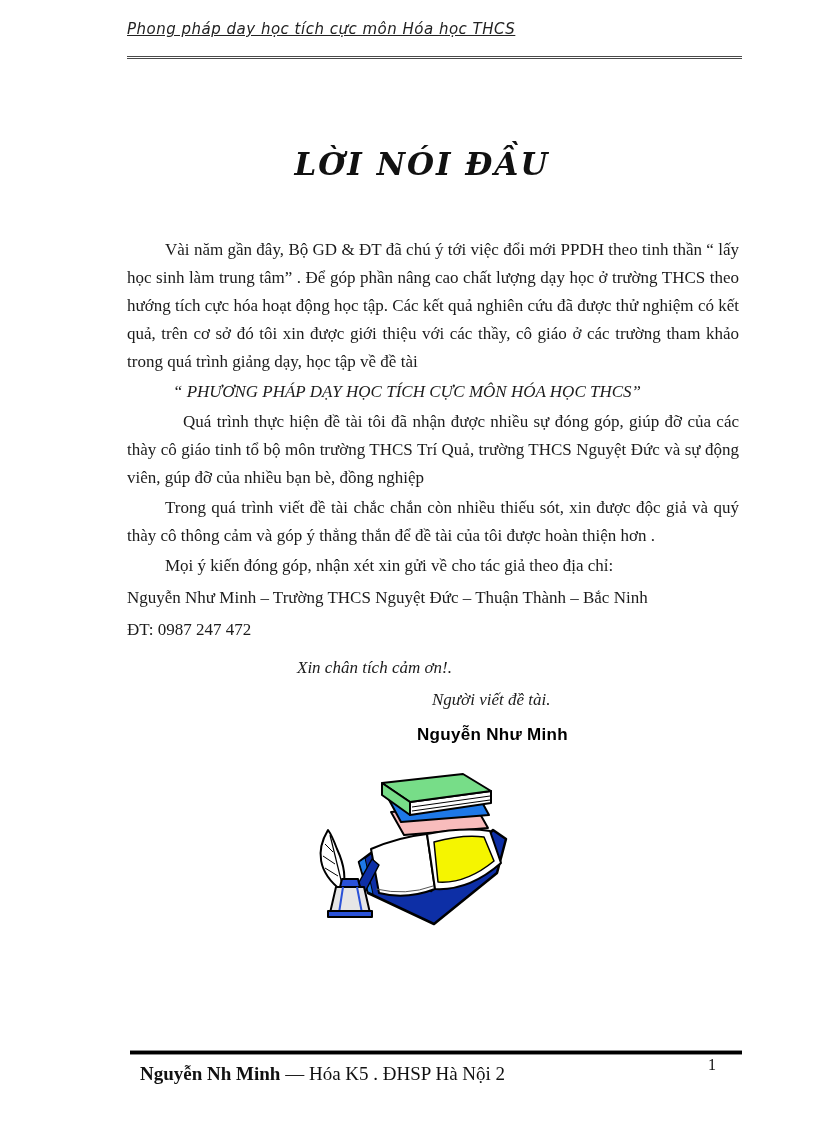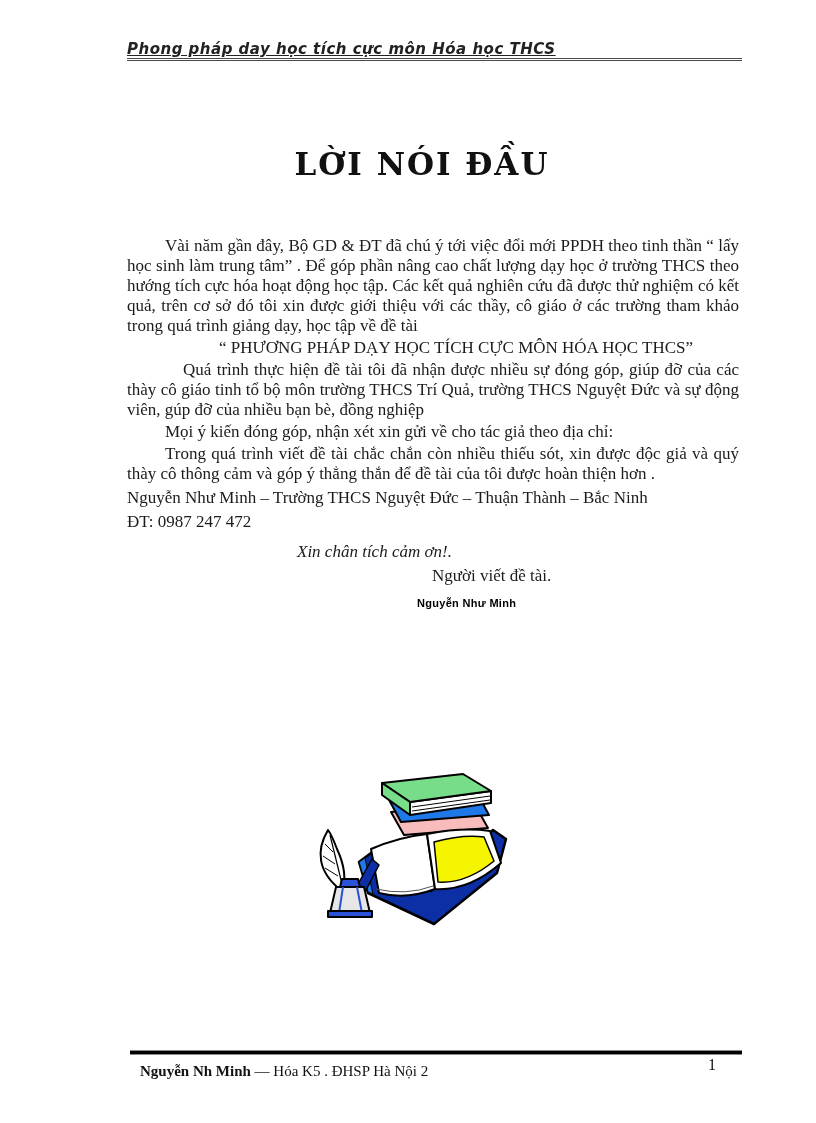--- a/index.html
+++ b/index.html
@@ -11,85 +11,86 @@
     font-family: "Liberation Serif", serif;
     color: #1b1b1b;
     overflow: hidden;
     border-bottom: 1px dotted #c8c8c8;
   }
 
   
   .header {
     position: absolute;
     left: 127px;
-    top: 40px;
+    top: 20px;
     width: 615px;
     border-bottom: 3px double #4a4a4a;
-    padding-bottom: 0;
-    font-weight: bold;
+    padding-bottom: 18px;
   }
   .header-text {
     font-family: "DejaVu Sans", sans-serif;
     font-style: italic;
     font-size: 15px;
     letter-spacing: 0.5px;
     text-decoration: underline;
     color: #222;
     white-space: nowrap;
   }
 
   
   .doc-title {
     position: absolute;
     left: 127px;
     top: 146px;
     width: 590px;
     margin: 0;
     text-align: center;
     font-family: "DejaVu Serif", serif;
+    font-style: italic;
     font-weight: bold;
     font-size: 31px;
     letter-spacing: 2px;
     color: #111;
   }
 
   
   .body-text {
     position: absolute;
     left: 127px;
     top: 236px;
     width: 612px;
     font-size: 17px;
-    line-height: 20px;
+    line-height: 28px;
     text-align: justify;
   }
   .body-text p { margin: 0; }
   .indent-1 { text-indent: 38px; }
-  .indent-2 { text-indent: 46px; text-align: center; }
+  .indent-2 { text-indent: 46px; text-align: left; font-style: italic; }
   .indent-3 { text-indent: 56px; }
   .mt2 { margin-top: 2px !important; }
   .mt4 { margin-top: 4px !important; }
   .para-address, .para-phone { text-align: left; }
   .thanks {
     margin-top: 10px !important;
     margin-left: 170px !important;
     font-style: italic;
     text-align: left;
   }
   .sig-label {
     margin-top: 4px !important;
     margin-left: 305px !important;
     text-align: left;
+    font-style: italic;
   }
   .sig-name {
     margin-top: 7px !important;
     margin-left: 290px !important;
     font-family: "Liberation Sans", sans-serif;
     font-weight: bold;
-    font-size: 11px;
+    font-size: 17px;
     letter-spacing: 0.3px;
     text-align: left;
     color: #000;
   }
 
   
   .clipart {
     position: absolute;
     left: 313px;
     top: 772px;
@@ -105,21 +106,21 @@
     width: 612px;
     height: 3px;
     background: #000;
     border-top: 1px solid #8a8a8a;
     border-bottom: 1px solid #8a8a8a;
   }
   .footer {
     position: absolute;
     left: 140px;
     top: 1063px;
-    font-size: 15px;
+    font-size: 19px;
     color: #111;
     white-space: nowrap;
   }
   .footer-author { font-weight: bold; }
   .footer-info { font-weight: normal; }
   .page-number {
     position: absolute;
     left: 708px;
     top: 1056px;
     font-size: 16px;
@@ -134,22 +135,22 @@
   <div class="header">
     <span class="header-text">Phong  pháp day học tích cực môn Hóa học THCS</span>
   </div>
 
   <h1 class="doc-title">LỜI NÓI ĐẦU</h1>
 
   <div class="body-text">
     <p class="indent-1">Vài năm gần đây, Bộ GD &amp; ĐT đã chú ý tới việc đổi mới PPDH theo tinh thần “ lấy học sinh làm trung tâm” . Để góp phần nâng cao chất lượng dạy học ở trường THCS theo hướng tích cực hóa hoạt động học tập. Các kết quả nghiên cứu đã được thử nghiệm có kết quả, trên cơ sở đó tôi xin được giới thiệu với các thầy, cô giáo ở các trường tham khảo trong quá trình giảng dạy, học tập về đề tài</p>
     <p class="indent-2 mt2">“ PHƯƠNG PHÁP DẠY HỌC TÍCH CỰC MÔN HÓA HỌC THCS”</p>
     <p class="indent-3 mt2">Quá trình thực hiện đề tài tôi đã nhận được nhiều sự đóng góp, giúp đỡ của các thày cô giáo tinh tổ bộ môn trường THCS Trí Quả, trường THCS Nguyệt Đức và  sự động viên, gúp đỡ của nhiều bạn bè, đồng nghiệp</p>
+    <p class="indent-1 mt2">Trong quá trình viết đề tài chắc chắn còn nhiều thiếu sót, xin được độc giả và quý thày cô thông cảm và góp ý thẳng thắn để đề tài của tôi được hoàn thiện hơn .</p>
     <p class="indent-1 mt2">Mọi ý kiến đóng góp, nhận xét xin gửi về cho tác giả theo địa chỉ:</p>
-    <p class="indent-1 mt2">Trong quá trình viết đề tài chắc chắn còn nhiều thiếu sót, xin được độc giả và quý thày cô thông cảm và góp ý thẳng thắn để đề tài của tôi được hoàn thiện hơn .</p>
     <p class="para-address mt4">Nguyễn Như Minh – Trường THCS Nguyệt Đức – Thuận Thành – Bắc Ninh</p>
     <p class="para-phone mt4">ĐT: 0987 247 472</p>
     <p class="thanks">Xin chân tích cảm ơn!.</p>
     <p class="sig-label">Người viết đề tài.</p>
     <p class="sig-name">Nguyễn Như Minh</p>
   </div>
 
   <svg class="clipart" viewBox="0 0 200 160" xmlns="http://www.w3.org/2000/svg" aria-hidden="true">
     <g stroke="#000000" stroke-width="2" stroke-linejoin="round">
 

